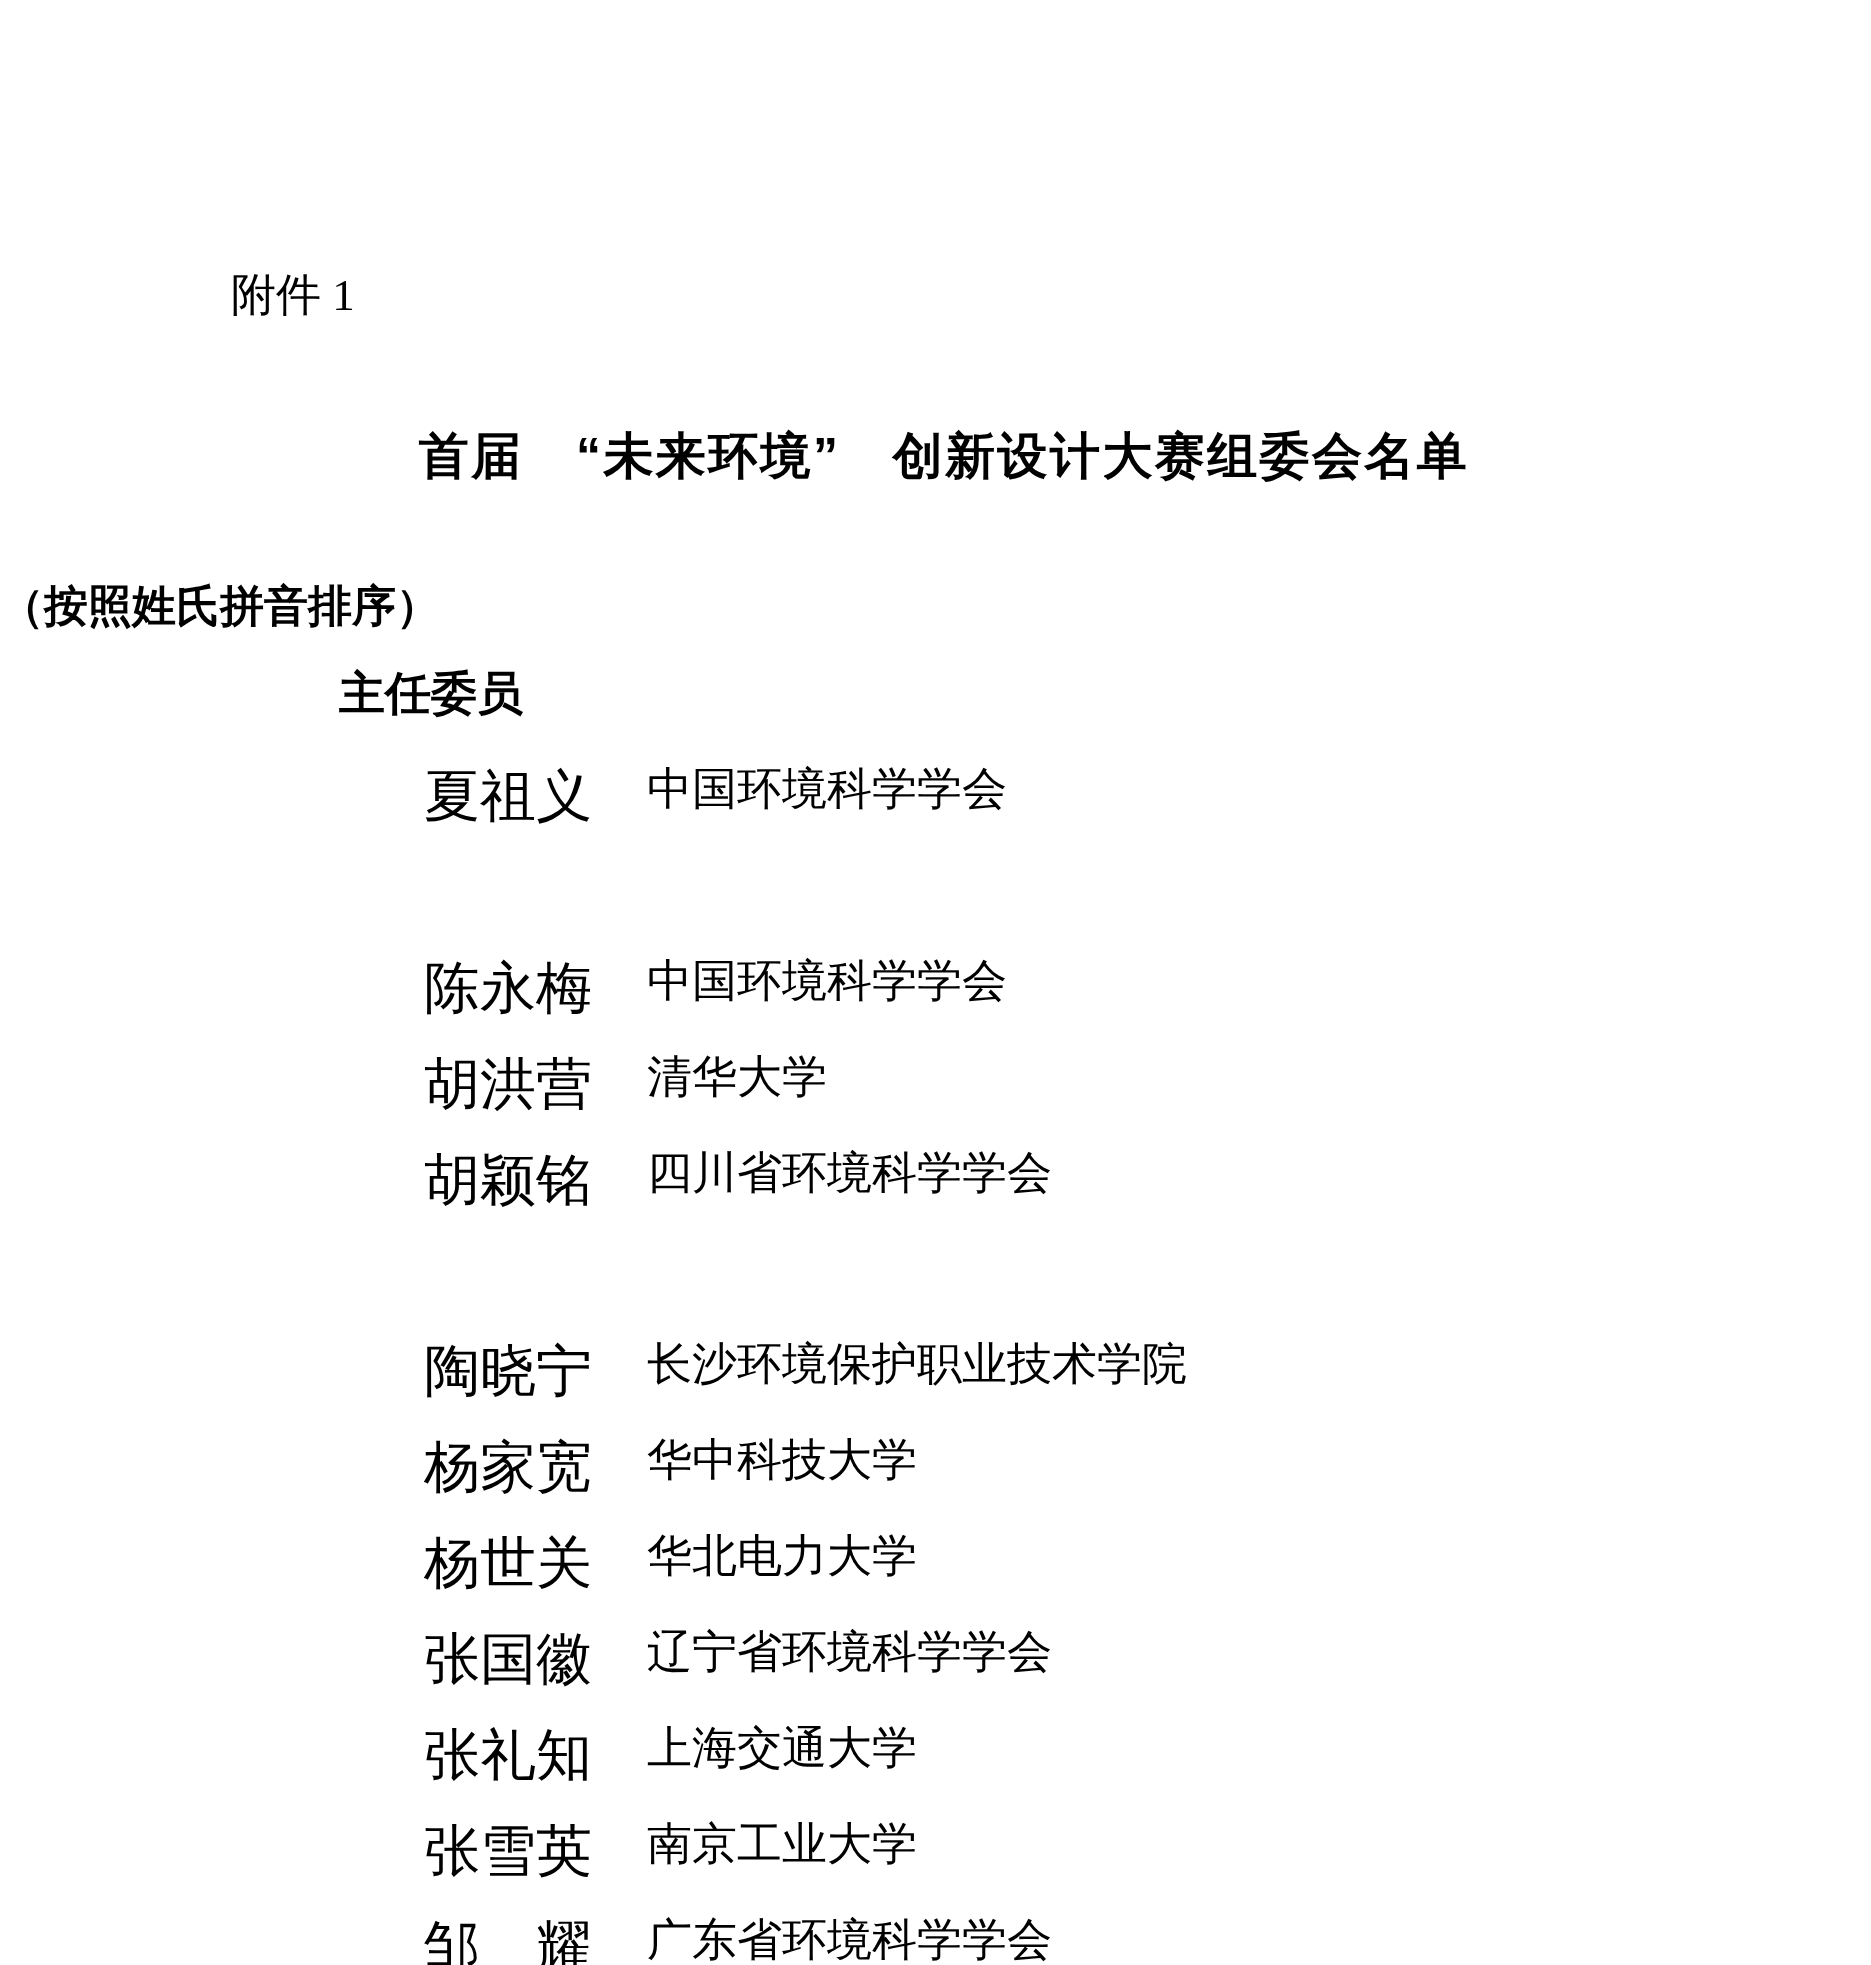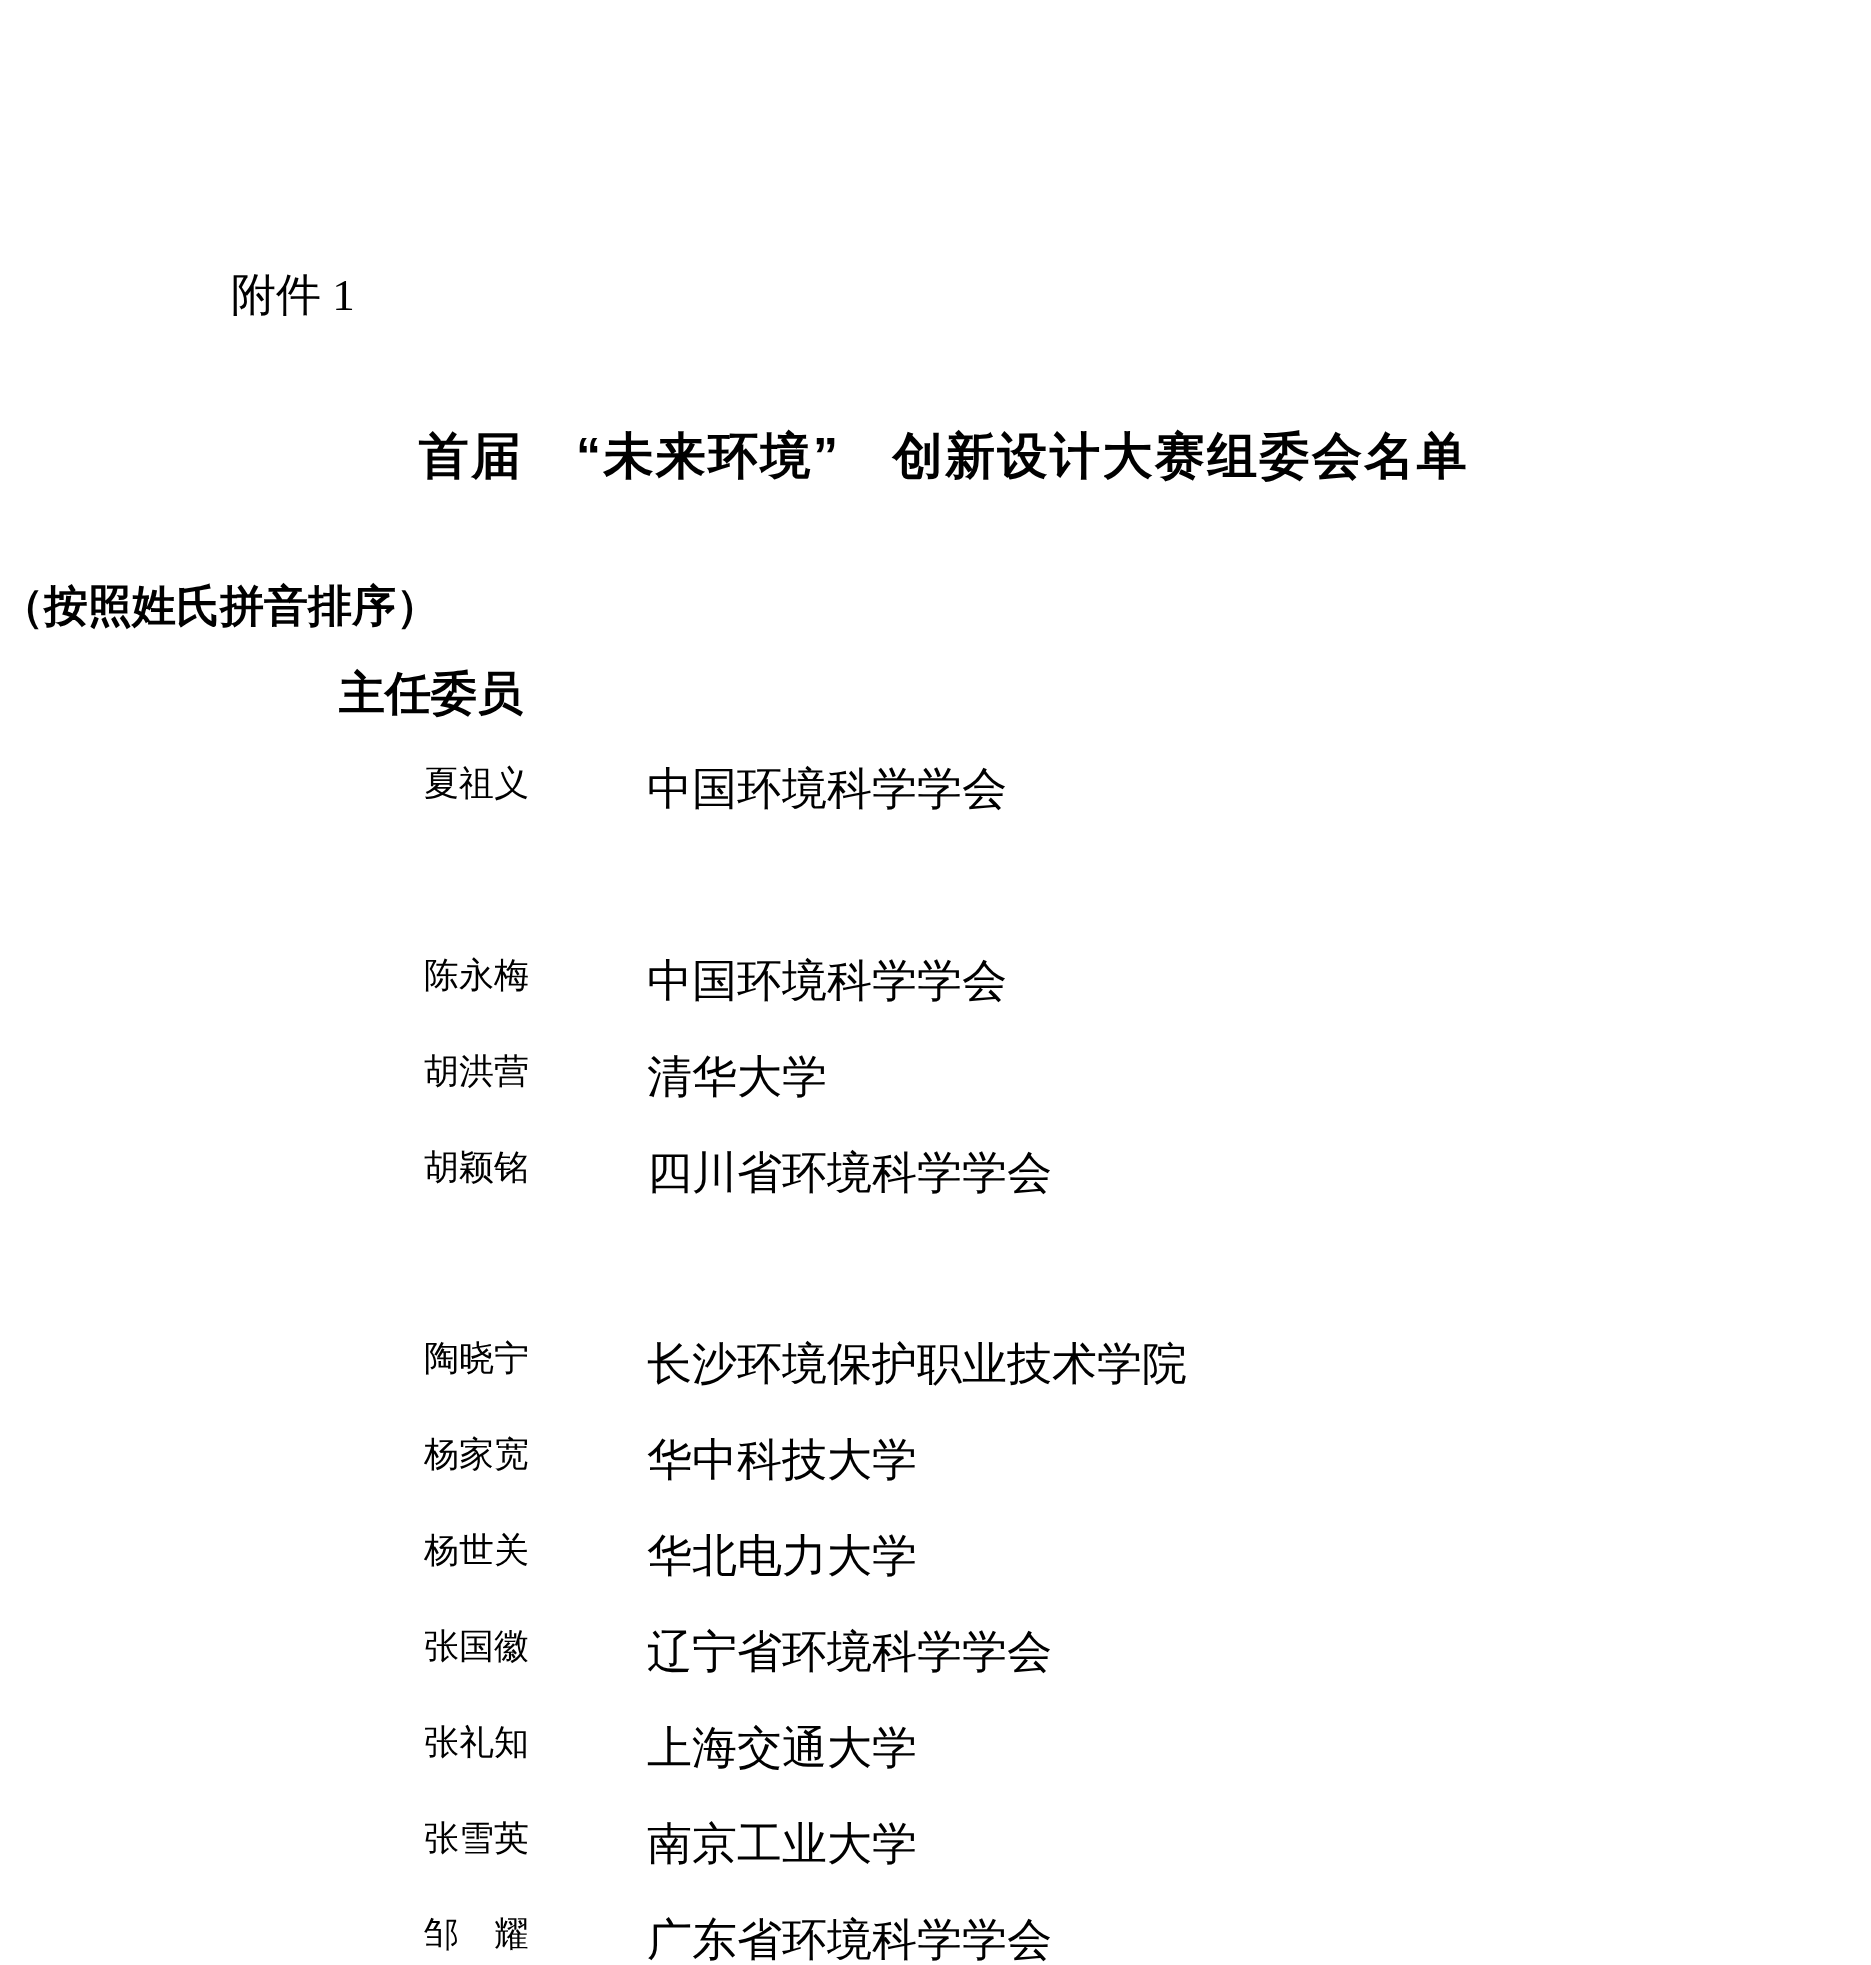--- a/index.html
+++ b/index.html
@@ -71,21 +71,21 @@
     font-size: 46px;
     line-height: 1.1;
     font-weight: bold;
     font-family: "Liberation Sans", "DejaVu Sans", sans-serif;
     white-space: pre;
   }
   .line .member-name {
     position: absolute;
     left: 424px;
     top: 0;
-    font-size: 35px;
+    font-size: 56px;
     line-height: 1.15;
     font-family: "Liberation Serif", "DejaVu Serif", serif;
     white-space: pre;
   }
   .line .member-org {
     position: absolute;
     left: 647px;
     top: 0;
     font-size: 45px;
     line-height: 1.15;

